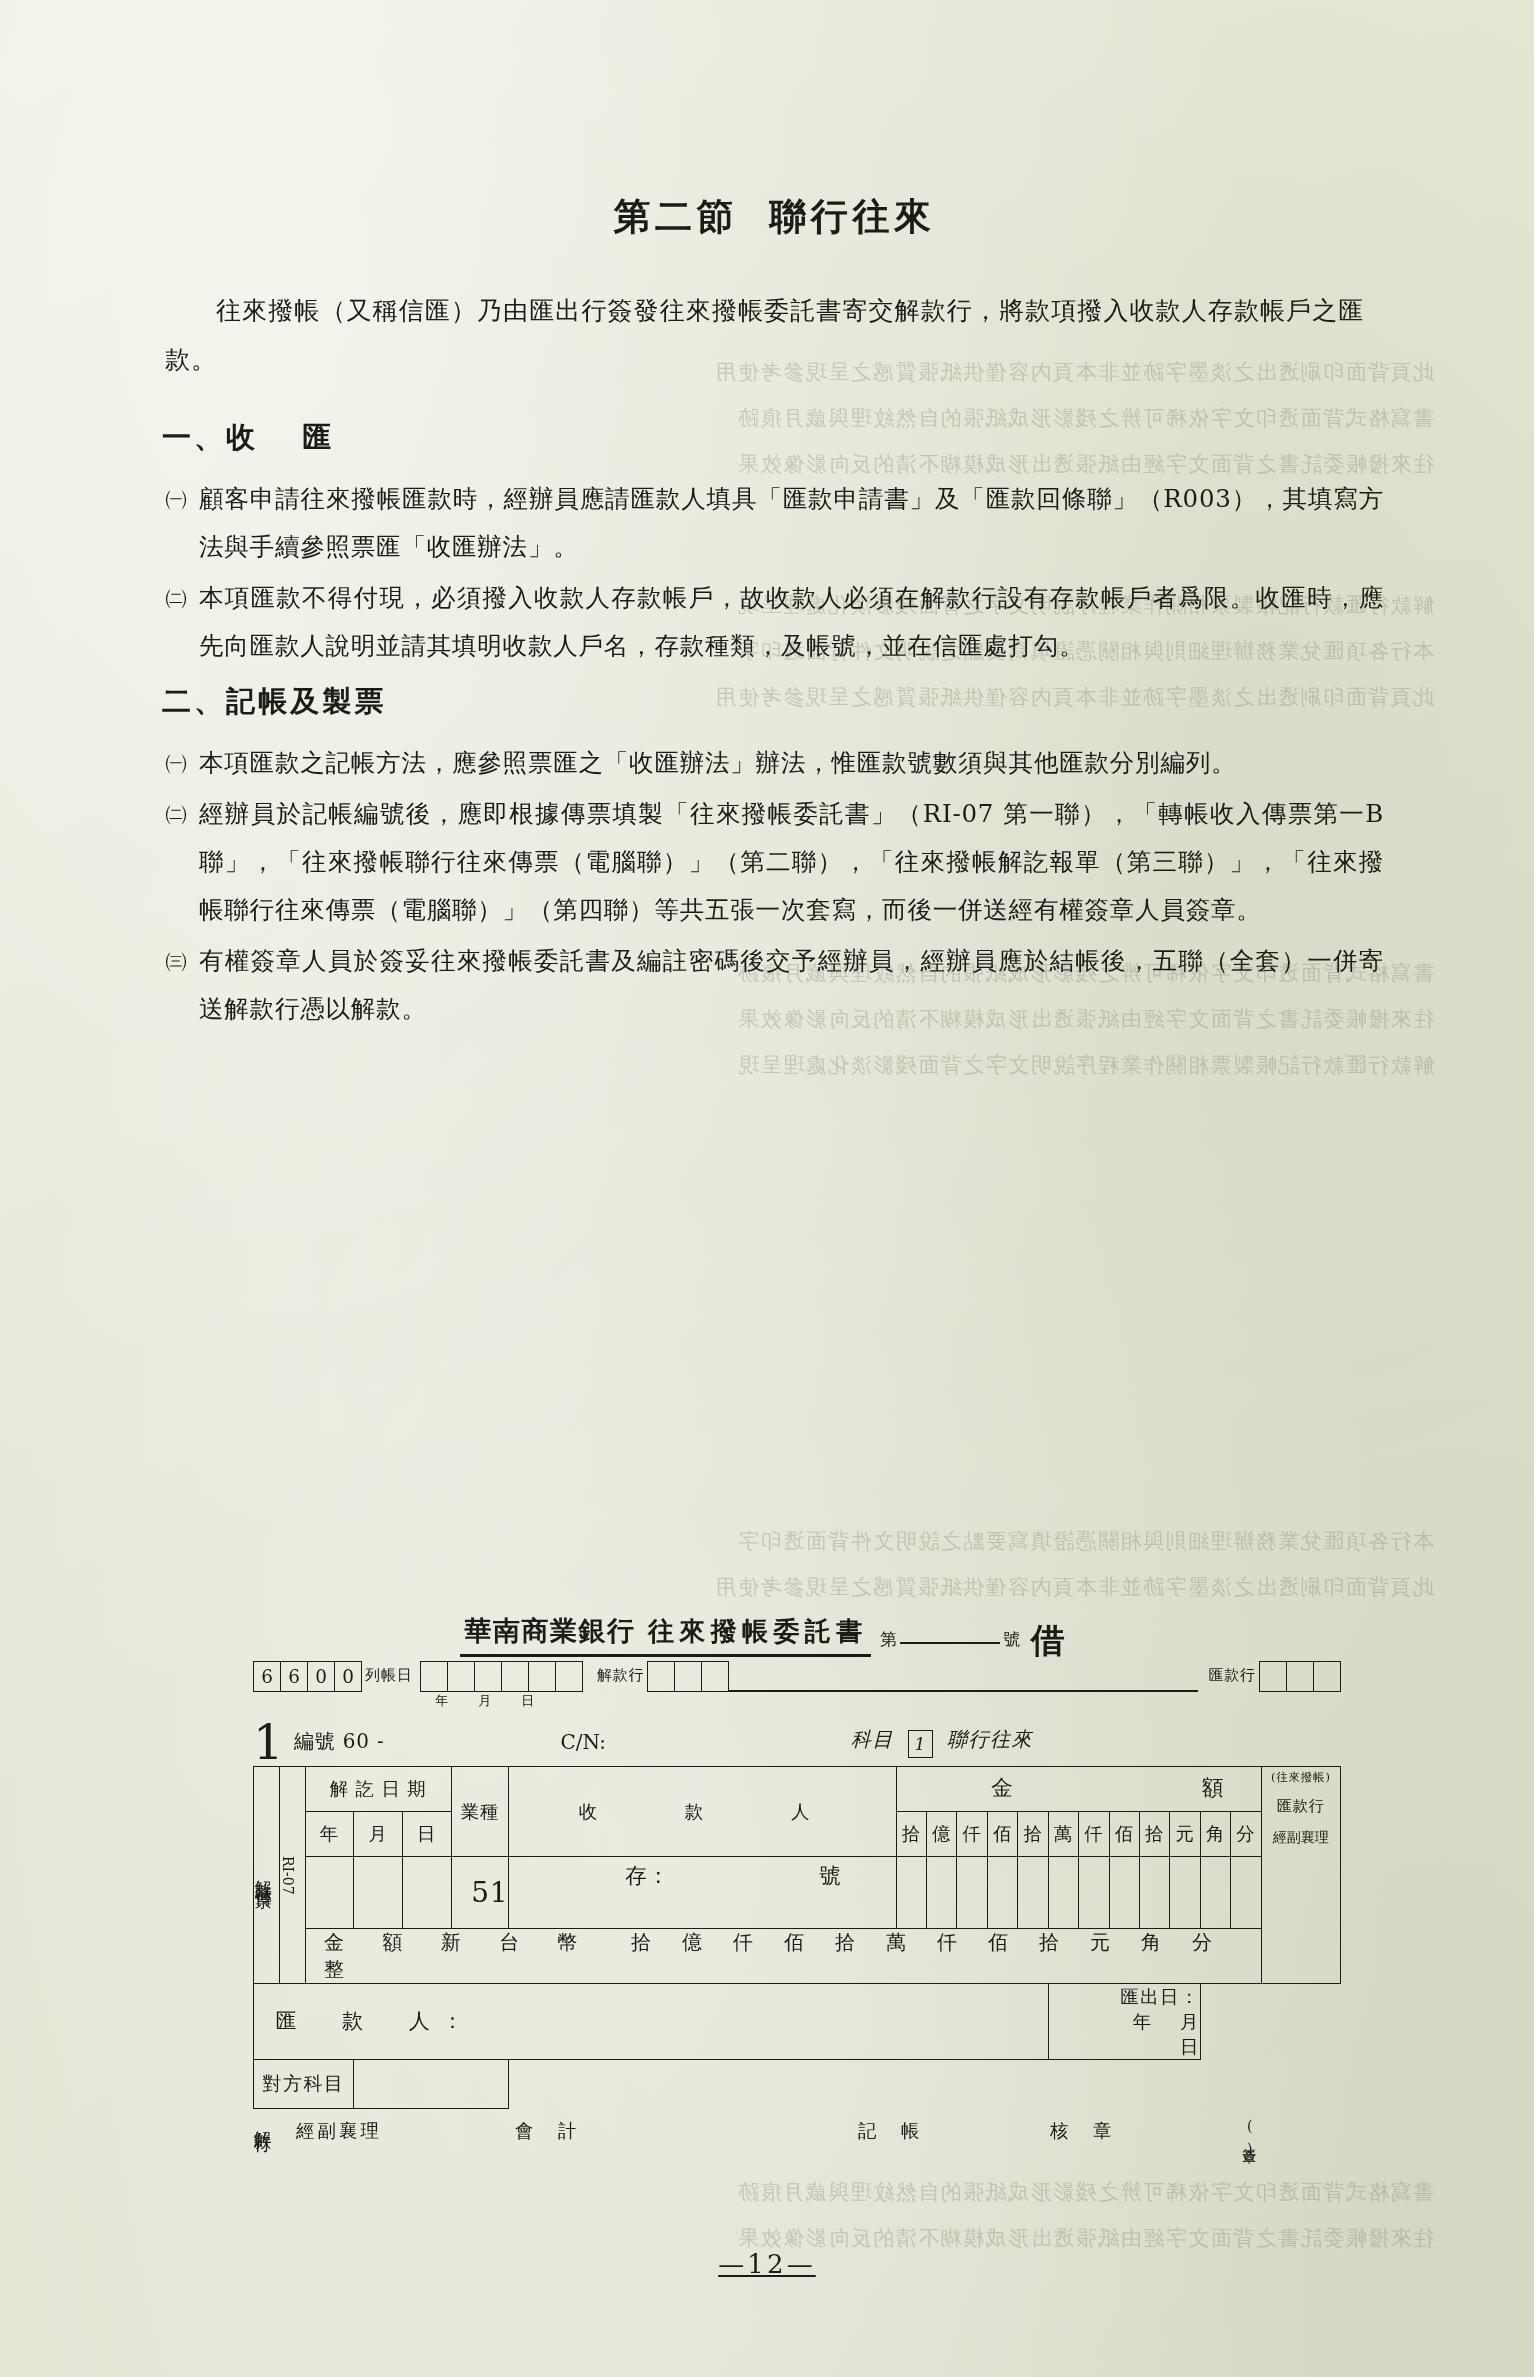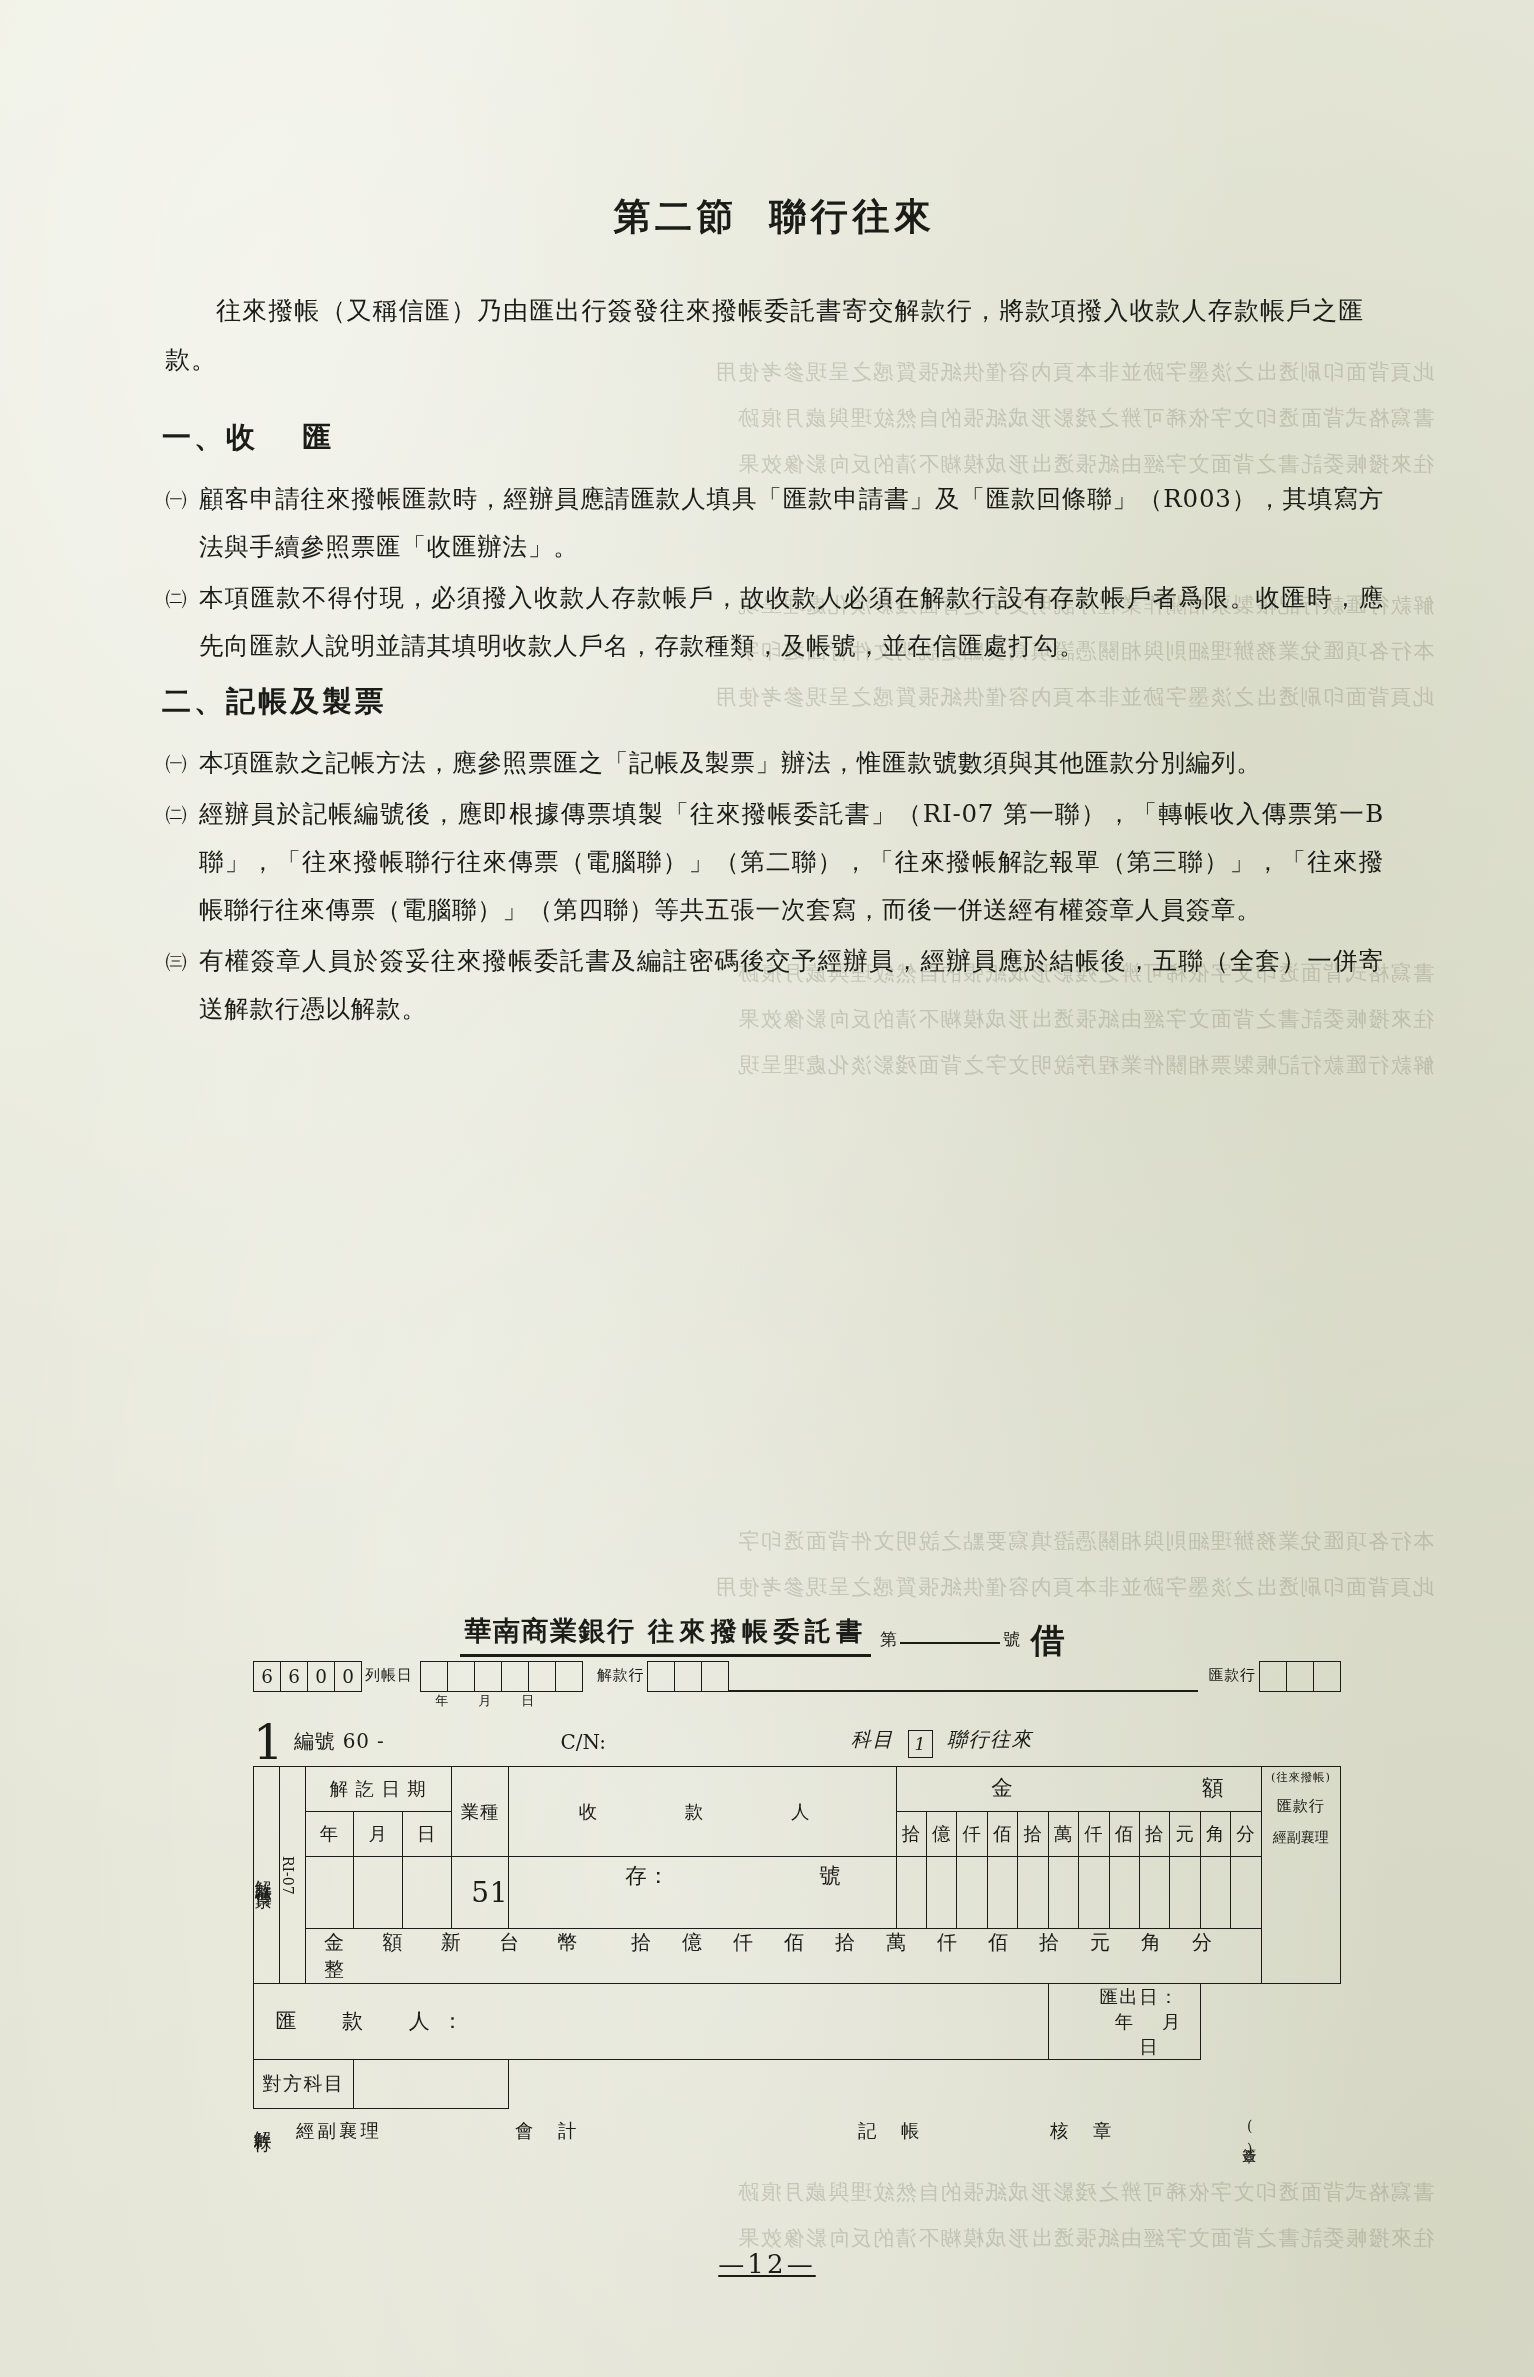--- a/index.html
+++ b/index.html
@@ -216,21 +216,21 @@
         <span class="mk">㈡</span>
         <span class="tx">本項匯款不得付現，必須撥入收款人存款帳戶，故收款人必須在解款行設有存款帳戶者爲限。收匯時，應先向匯款人說明並請其填明收款人戶名，存款種類，及帳號，並在信匯處打勾。</span>
       </li>
     </ul>
 
     <h2 class="heading">二、記帳及製票</h2>
 
     <ul class="olist">
       <li>
         <span class="mk">㈠</span>
-        <span class="tx">本項匯款之記帳方法，應參照票匯之「記帳及製票」辦法，惟匯款號數須與其他匯款分別編列。</span>
+        <span class="tx">本項匯款之記帳方法，應參照票匯之「收匯辦法」辦法，惟匯款號數須與其他匯款分別編列。</span>
       </li>
       <li>
         <span class="mk">㈡</span>
         <span class="tx">經辦員於記帳編號後，應即根據傳票填製「往來撥帳委託書」（RI-07 第一聯），「轉帳收入傳票第一B聯」，「往來撥帳聯行往來傳票（電腦聯）」（第二聯），「往來撥帳解訖報單（第三聯）」，「往來撥帳聯行往來傳票（電腦聯）」（第四聯）等共五張一次套寫，而後一併送經有權簽章人員簽章。</span>
       </li>
       <li>
         <span class="mk">㈢</span>
         <span class="tx">有權簽章人員於簽妥往來撥帳委託書及編註密碼後交予經辦員，經辦員應於結帳後，五聯（全套）一併寄送解款行憑以解款。</span>
       </li>
     </ul>
@@ -369,21 +369,21 @@
           <span style="font-size:20px;letter-spacing:31px;">
             <span>拾</span><span>億</span><span>仟</span><span>佰</span><span>拾</span><span>萬</span><span>仟</span><span>佰</span><span>拾</span><span>元</span><span>角</span><span>分整</span>
           </span>
         </td>
       </tr>
 
       <tr>
         <td colspan="12" style="height:55px;text-align:left;padding-left:21.5px;font-size:21px;letter-spacing:12.3px;">
           <span>匯　款　人：</span>
         </td>
-        <td colspan="5" style="text-align:center;padding-left:30px;font-size:18.4px;letter-spacing:1.5px;">
+        <td colspan="5" style="text-align:right;padding-left:30px;font-size:18.4px;letter-spacing:1.5px;">
           <span>匯出日：</span>
           <span style="margin-left:18.4px">年</span>
           <span style="margin-left:20px">月</span>
           <span style="margin-left:20px">日</span>
         </td>
       </tr>
 
       <tr>
         <td colspan="3" style="height:48px;font-size:19px;letter-spacing:1.5px;">對方科目</td>
         <td colspan="3"></td>

